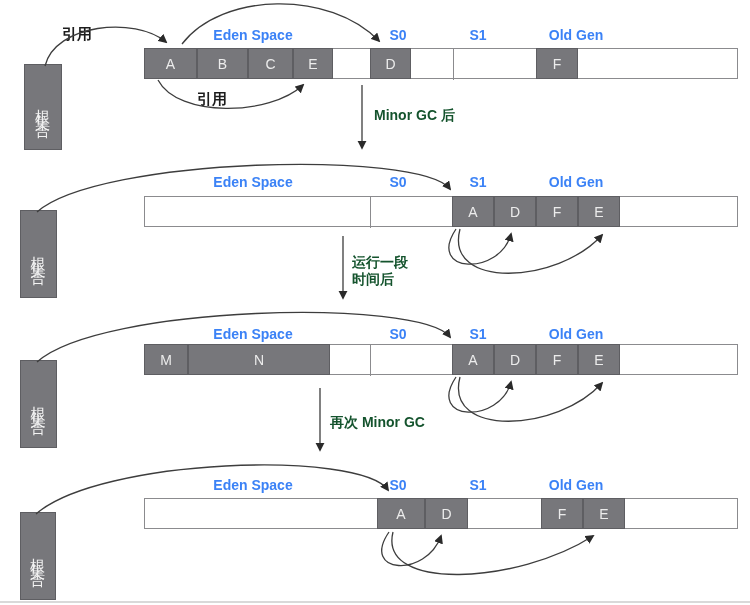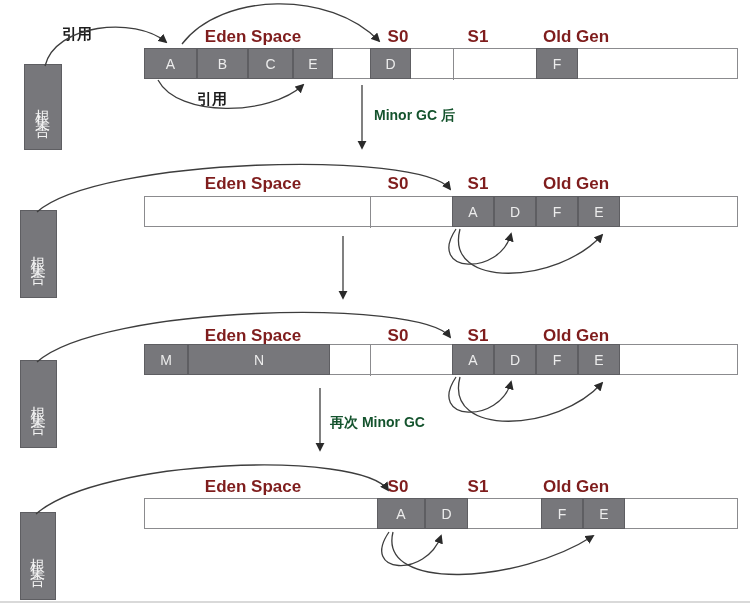--- a/index.html
+++ b/index.html
@@ -16,21 +16,21 @@
   
   .blk{
     position:absolute;height:31px;box-sizing:border-box;
     background:#77777b;border:1px solid #5e5e62;
     color:#ececec;font-size:14px;font-weight:500;
     display:flex;align-items:center;justify-content:center;
   }
   
   .rlabel{
     position:absolute;transform:translateX(-50%);white-space:nowrap;
-    color:#7f1d1d;font-size:17px;font-weight:600;
+    color:#3b82f6;font-size:14px;font-weight:600;
   }
   
   .root-box{
     position:absolute;background:#77777b;border:1px solid #5e5e62;box-sizing:border-box;
     display:flex;align-items:center;justify-content:center;
   }
   .root-box .vtext{
     writing-mode:vertical-rl;text-orientation:upright;
     color:#f2f2f2;font-size:15px;font-weight:500;letter-spacing:7px;line-height:1;
   }
@@ -79,20 +79,24 @@
   </div>
   <div class="blk" style="left:452px;top:196px;width:42px">A</div>
   <div class="blk" style="left:494px;top:196px;width:42px">D</div>
   <div class="blk" style="left:536px;top:196px;width:42px">F</div>
   <div class="blk" style="left:578px;top:196px;width:42px">E</div>
 
   <div class="root-box" style="left:20px;top:210px;width:37px;height:88px">
     <span class="vtext">根集合</span>
   </div>
 
+  <div class="step" style="left:352px;top:254px">
+    <div>运行一段</div>
+    <div>时间后</div>
+  </div>
 
   <div class="rlabel" style="left:253px;top:326px">Eden Space</div>
   <div class="rlabel" style="left:398px;top:326px">S0</div>
   <div class="rlabel" style="left:478px;top:326px">S1</div>
   <div class="rlabel" style="left:576px;top:326px">Old Gen</div>
 
   <div class="strip" style="top:344px">
     <div class="vdiv" style="left:224.5px"></div>
   </div>
   <div class="blk" style="left:144px;top:344px;width:44px">M</div>

